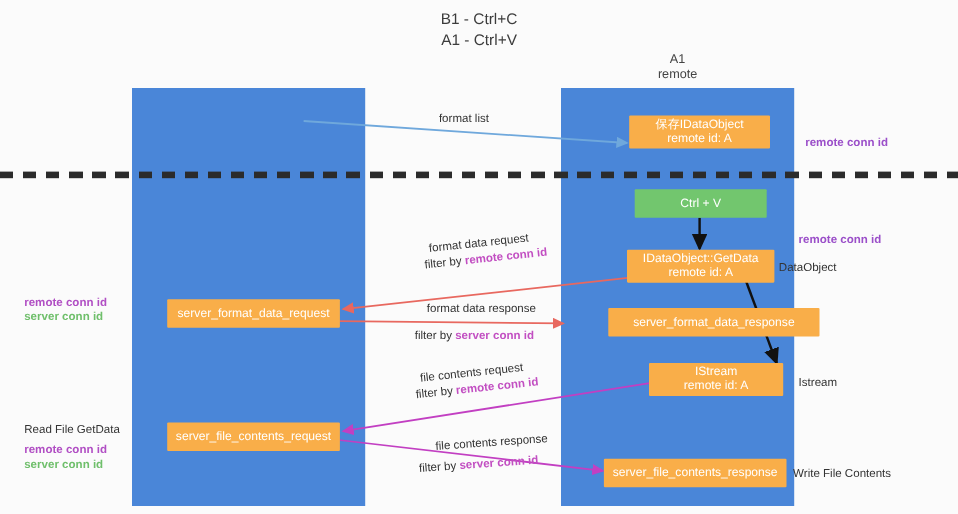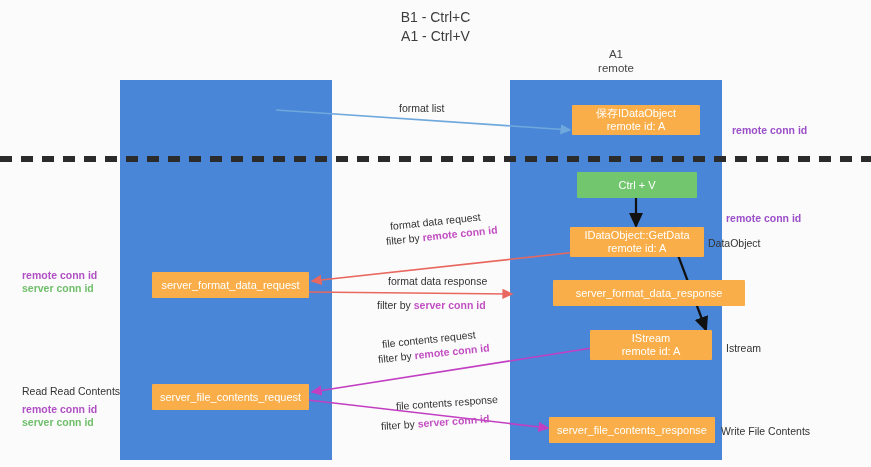--- a/index.html
+++ b/index.html
@@ -203,21 +203,21 @@
   <div class="mid-label" style="left:396px; top:400px; transform: rotate(-4deg);">
     <span>file contents response</span>
   </div>
   <div class="mid-label" style="left:381px; top:420px; transform: rotate(-4deg);">
     <span>filter by </span><span class="hl-server">server conn id</span>
   </div>
 
   <div class="side-label remote" style="left:22px; top:268px;">remote conn id</div>
   <div class="side-label server" style="left:22px; top:281px;">server conn id</div>
 
-  <div class="side-label plain" style="left:22px; top:384px;">Read Read Contents</div>
+  <div class="side-label plain" style="left:22px; top:384px;">Read File GetData</div>
   <div class="side-label remote" style="left:22px; top:402px;">remote conn id</div>
   <div class="side-label server" style="left:22px; top:415px;">server conn id</div>
 
   <div class="side-label remote-r" style="left:732px; top:123px;">remote conn id</div>
 
   <div class="side-label remote-r" style="left:726px; top:211px;">remote conn id</div>
   <div class="side-label plain" style="left:708px; top:236px;">DataObject</div>
 
   <div class="side-label plain" style="left:726px; top:341px;">Istream</div>
 

